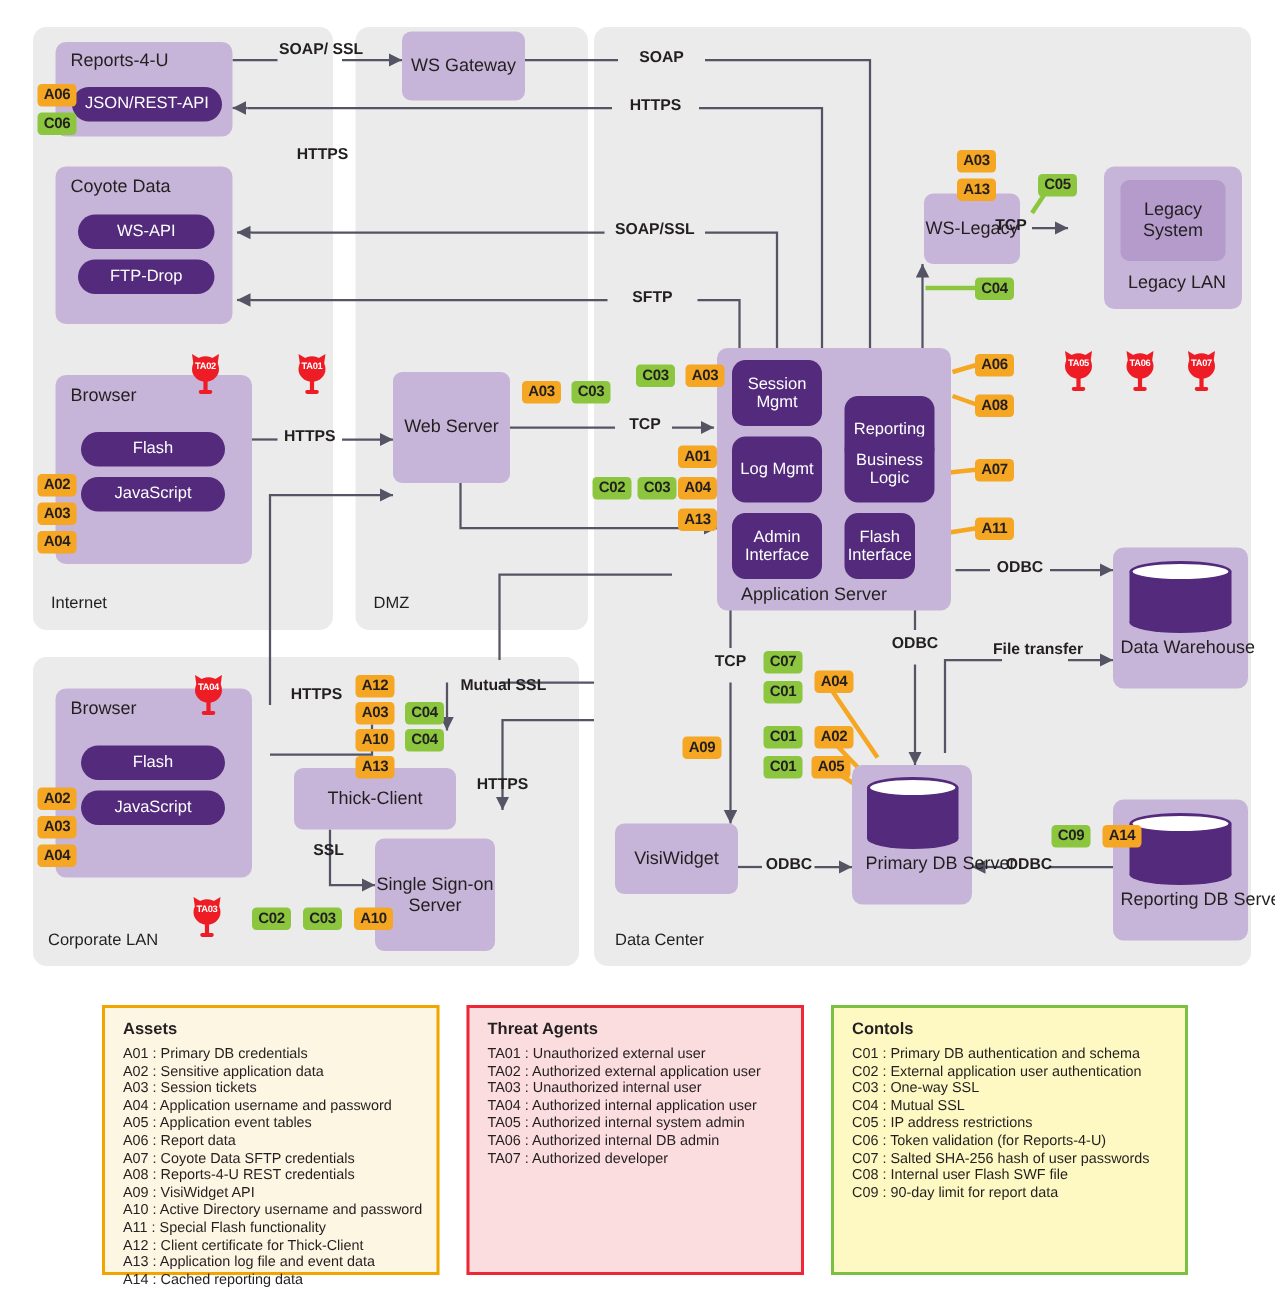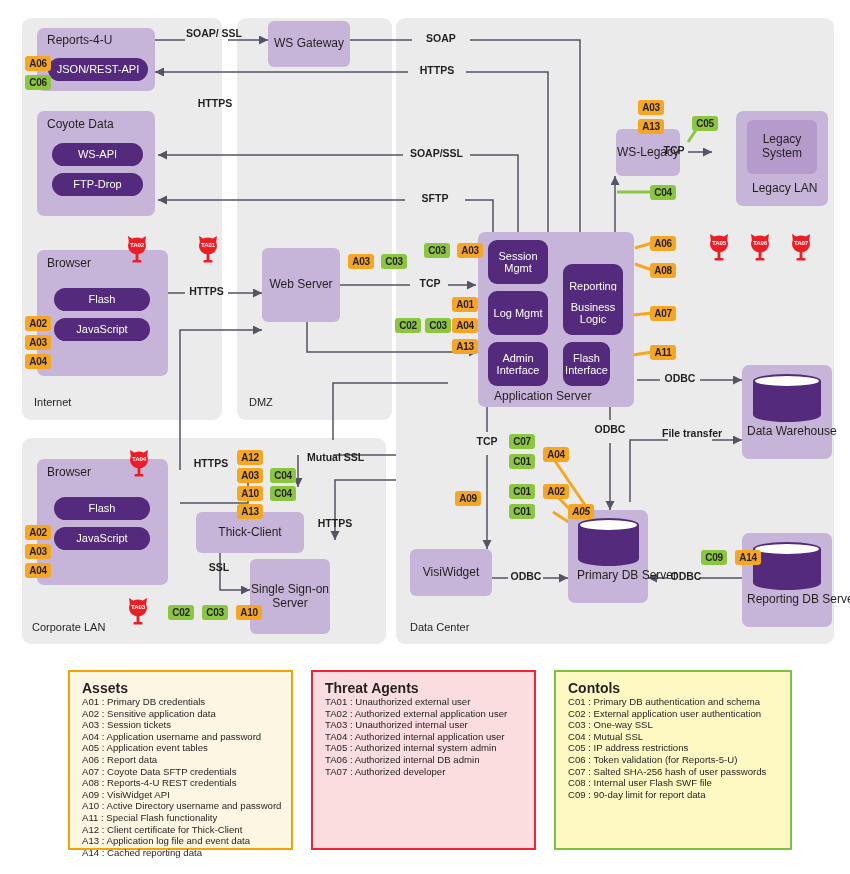--- a/index.html
+++ b/index.html
@@ -45,21 +45,21 @@
   .cyl .bot{position:absolute;left:0;bottom:0;width:100%;height:14px;background:#532a7c;border-radius:50%;}
 
   
   .devil{position:absolute;width:22px;height:30px;}
   .devil svg{display:block;}
   .devil .tname{position:absolute;left:0;top:7px;width:22px;text-align:center;font-size:6.2px;
                 font-weight:bold;color:#ffffff;letter-spacing:-.2px;}
 
   
   .legend{position:absolute;background:#ffffff;border-width:2px;border-style:solid;box-sizing:border-box;}
-  .legend h4{margin:0 0 0 0;font-size:14px;font-weight:bold;}
+  .legend h4{margin:0 0 5px 0;font-size:11px;font-weight:bold;}
   .legend ul{margin:0;padding:0;list-style:none;}
   .legend li{font-size:9.6px;line-height:11.6px;white-space:nowrap;}
   .legend .inner{padding:8px 0 0 12px;}
   #legend-assets{border-color:#f0a500;background:#fdf6e3;}
   #legend-threats{border-color:#ee2737;background:#fbdcdf;}
   #legend-controls{border-color:#7ac143;background:#fef9c3;}
 
   svg.wires{position:absolute;left:0;top:0;width:850px;height:874px;pointer-events:none;}
 </style>
 </head>
@@ -302,21 +302,21 @@
   <div class="badge c" style="left:168px;top:605px;">C02</div>
   <div class="badge c" style="left:202px;top:605px;">C03</div>
   <div class="badge a" style="left:236px;top:605px;">A10</div>
 
   <div class="badge c" style="left:509px;top:434px;text-align:center;">C07</div>
   <div class="badge c" style="left:509px;top:454px;">C01</div>
   <div class="badge a" style="left:543px;top:447px;">A04</div>
   <div class="badge c" style="left:509px;top:484px;">C01</div>
   <div class="badge a" style="left:543px;top:484px;">A02</div>
   <div class="badge c" style="left:509px;top:504px;">C01</div>
-  <div class="badge a" style="left:568px;top:504px;font-style:italic;">A05</div>
+  <div class="badge a" style="left:541px;top:504px;">A05</div>
 
   <div class="badge a" style="left:455px;top:491px;">A09</div>
 
   <div class="badge c" style="left:701px;top:550px;">C09</div>
   <div class="badge a" style="left:735px;top:550px;">A14</div>
 
   <div class="devil" style="left:126px;top:234px;">
     <svg width="22" height="30" viewBox="0 0 22 30">
       <path d="M2,2 L3,9 L7,5 Z" fill="#ee1c25"></path>
       <path d="M20,2 L19,9 L15,5 Z" fill="#ee1c25"></path>
@@ -432,21 +432,21 @@
 
   <div class="legend" id="legend-controls" style="left:554px;top:670px;width:238px;height:180px;">
     <div class="inner">
       <h4>Contols</h4>
       <ul>
         <li>C01 : Primary DB authentication and schema</li>
         <li>C02 : External application user authentication</li>
         <li>C03 : One-way SSL</li>
         <li>C04 : Mutual SSL</li>
         <li>C05 : IP address restrictions</li>
-        <li>C06 : Token validation (for Reports-5-U)</li>
+        <li>C06 : Token validation (for Reports-4-U)</li>
         <li>C07 : Salted SHA-256 hash of user passwords</li>
         <li>C08 : Internal user Flash SWF file</li>
         <li>C09 : 90-day limit for report data</li>
       </ul>
     </div>
   </div>
 
 </div>
 
 </body></html>

